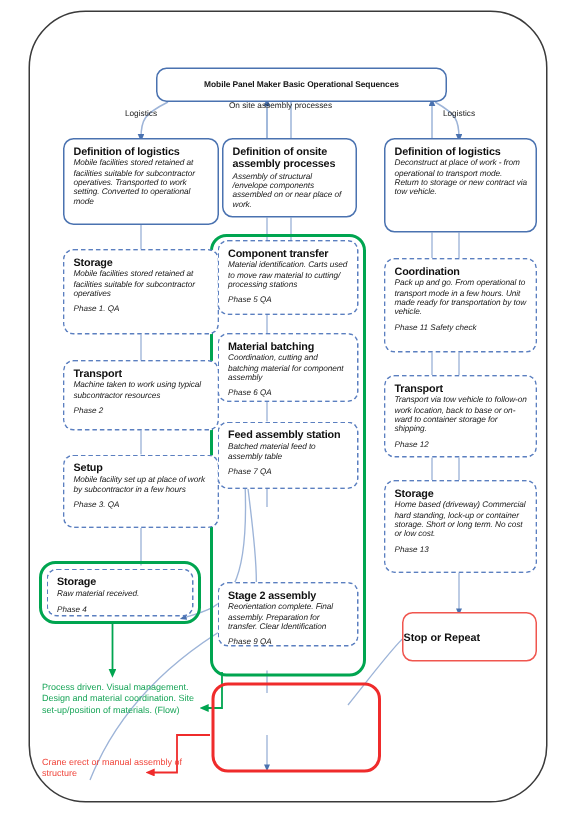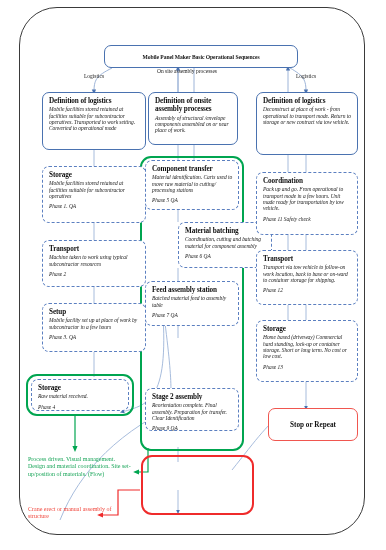--- a/index.html
+++ b/index.html
@@ -3,21 +3,21 @@
 <meta charset="utf-8">
 <style>
   html,body{margin:0;padding:0;}
   body{
     width:386px;height:550px;
     background:#ffffff;
     font-family:"Liberation Sans", sans-serif;
     overflow:hidden;
     position:relative;
   }
-  #root{position:absolute;left:0;top:0;width:349px;height:550px;font-family:Liberation Serif, serif;}
+  #root{position:absolute;left:0;top:0;width:349px;height:550px;}
 
   
   .outer-frame{
     position:absolute;left:19px;top:7px;width:346px;height:528px;
     border:1px solid #3a3a3a;border-radius:38px;background:#fff;
     box-sizing:border-box;
   }
 
   .svg-layer{position:absolute;left:0;top:0;width:386px;height:550px;pointer-events:none;}
 
@@ -65,21 +65,21 @@
   }
   .group-red{
     position:absolute;box-sizing:border-box;
     border:2px solid #ef2b2b;border-radius:11px;background:transparent;
   }
 
   
   .stop-box{
     position:absolute;left:268px;top:408px;width:90px;height:33px;
     border:1.2px solid #f0564f;border-radius:7px;background:#fff;
-    display:flex;align-items:center;justify-content:center;box-sizing:border-box;
+    display:flex;align-items:center;box-sizing:border-box;
   }
   .stop-box span{font-size:7.2px;font-weight:bold;color:#111;}
 
   
   .legend-green{
     position:absolute;left:28px;top:456px;width:104px;
     font-size:6px;line-height:7.4px;color:#18a558;
   }
   .legend-red{
     position:absolute;left:28px;top:506px;width:100px;
@@ -197,21 +197,21 @@
     <div class="n-title">Definition of onsite assembly processes</div>
     <div class="n-body">Assembly of structural /envelope components assembled on or near place of work.</div>
   </div>
 
   <div class="node dashed-blue pad" style="left:145px;top:160px;width:94px;height:50px;">
     <div class="n-title">Component transfer</div>
     <div class="n-body">Material identification. Carts used to move raw material to cutting/ processing stations</div>
     <div class="n-phase">Phase 5 QA</div>
   </div>
 
-  <div class="node dashed-blue pad" style="left:145px;top:222px;width:94px;height:46px;margin-left:33px;">
+  <div class="node dashed-blue pad" style="left:145px;top:222px;width:94px;height:46px;">
     <div class="n-title">Material batching</div>
     <div class="n-body">Coordination, cutting and batching material for component assembly</div>
     <div class="n-phase">Phase 6 QA</div>
   </div>
 
   <div class="node dashed-blue pad" style="left:145px;top:281px;width:94px;height:45px;">
     <div class="n-title">Feed assembly station</div>
     <div class="n-body">Batched material feed to assembly table</div>
     <div class="n-phase">Phase 7 QA</div>
   </div>

